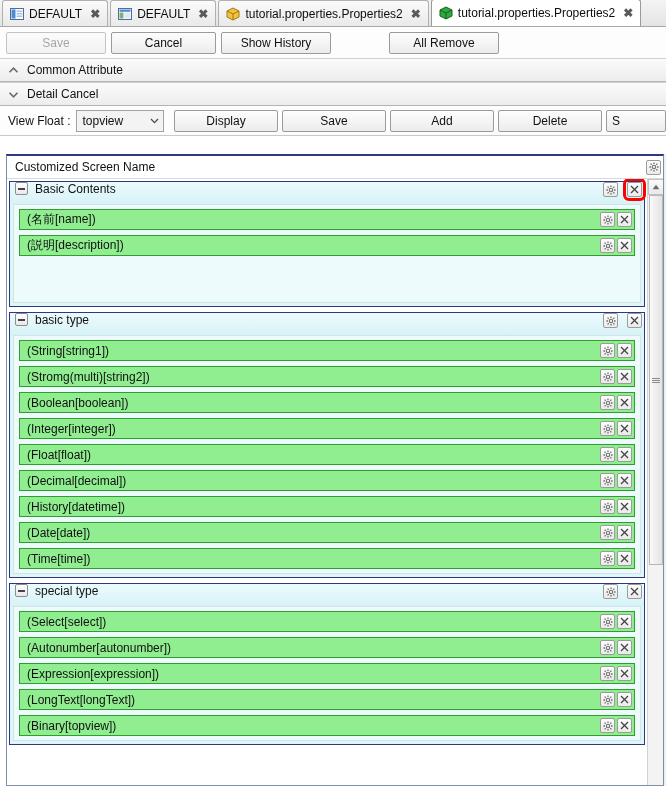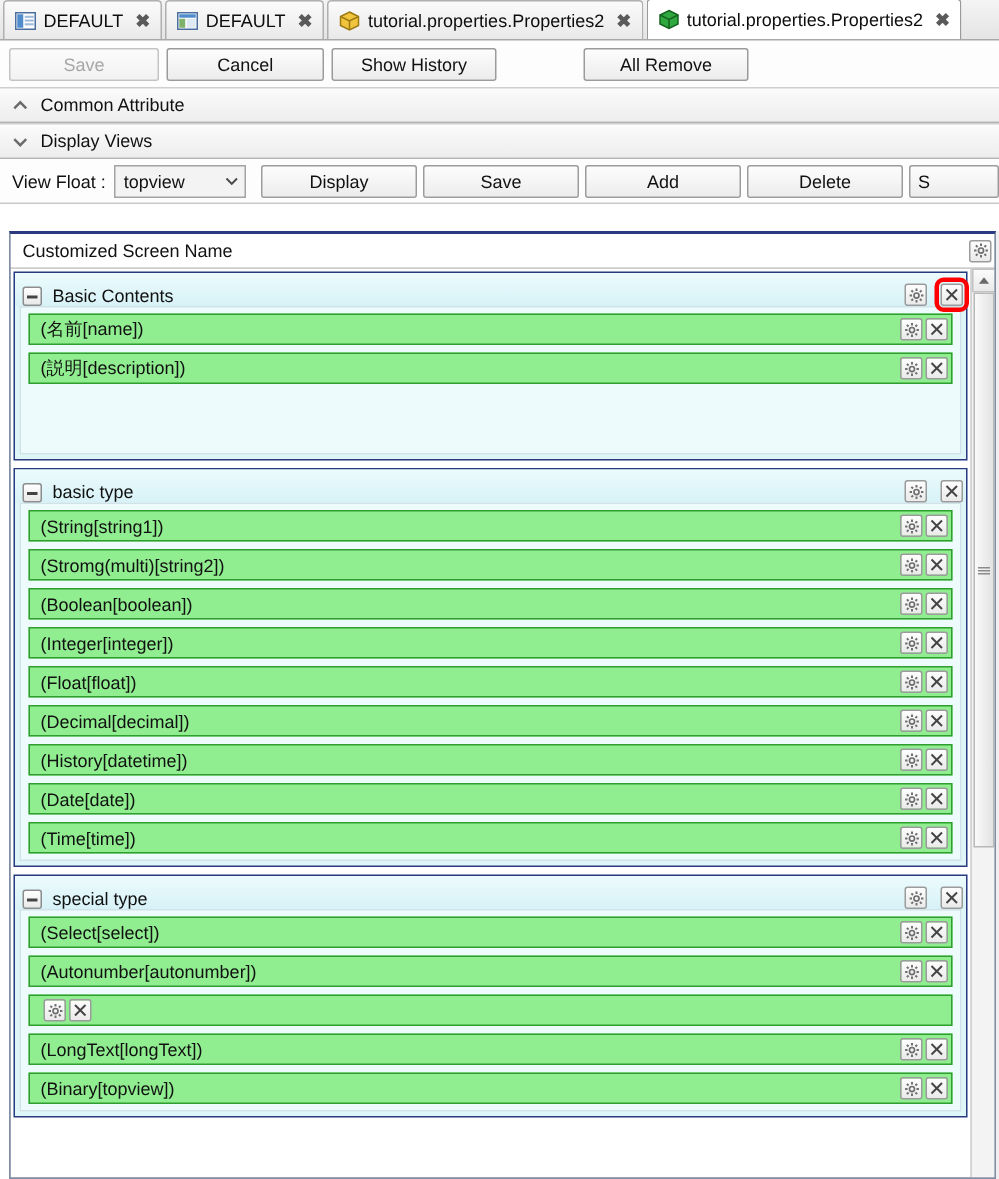--- a/index.html
+++ b/index.html
@@ -163,21 +163,21 @@
 
   
   .group {
     border: 1px solid #2b3a80;
     background: #dff6f9;
     margin-bottom: 5px;
   }
   .group-head {
     height: 22px;
     display: flex;
-    align-items: flex-end;
+    align-items: flex-start;
     padding: 0 2px 0 5px;
     background: linear-gradient(#ecfbfd, #d7f2f7);
     font-size: 12px;
     color: #111;
     gap: 7px;
   }
   .group-head .gt { flex: 1; }
   .minus {
     width: 13px; height: 13px;
     border: 1px solid #8d8d8d;
@@ -325,21 +325,21 @@
   <svg class="chev" viewBox="0 0 11 11">
     <path d="M1.5 7.2 L5.5 3.2 L9.5 7.2" fill="none" stroke="#6b6b6b" stroke-width="1.6"></path>
   </svg>
   <span>Common Attribute</span>
 </div>
 
 <div class="acc">
   <svg class="chev" viewBox="0 0 11 11">
     <path d="M1.5 3.8 L5.5 7.8 L9.5 3.8" fill="none" stroke="#6b6b6b" stroke-width="1.6"></path>
   </svg>
-  <span>Display Views</span>
+  <span>Detail Cancel</span>
 </div>
 
 <div class="viewrow">
   <span class="viewlabel">View Float :</span>
   <div class="select">
     <span class="sv">topview</span>
     <svg class="arrow" viewBox="0 0 9 9">
       <path d="M1 3 L4.5 6.6 L8 3" fill="none" stroke="#4a4a4a" stroke-width="1.3"></path>
     </svg>
   </div>
@@ -772,20 +772,21 @@
                 </svg>
               </span>
               <span class="ib">
                 <svg width="9" height="9" viewBox="0 0 9 9">
                   <line x1="1" y1="1" x2="8" y2="8" stroke="#444" stroke-width="1.3"></line>
                   <line x1="8" y1="1" x2="1" y2="8" stroke="#444" stroke-width="1.3"></line>
                 </svg>
               </span>
             </div>
             <div class="field">
+              <span class="fl">(Expression[expression])</span>
               <span class="ib">
                 <svg width="10" height="10" viewBox="0 0 10 10">
                   <circle cx="5" cy="5" r="1.7" fill="none" stroke="#6e6e6e" stroke-width="1.1"></circle>
                   <g stroke="#6e6e6e" stroke-width="1.3">
                     <line x1="5" y1="0.4" x2="5" y2="2"></line>
                     <line x1="5" y1="8" x2="5" y2="9.6"></line>
                     <line x1="0.4" y1="5" x2="2" y2="5"></line>
                     <line x1="8" y1="5" x2="9.6" y2="5"></line>
                     <line x1="1.6" y1="1.6" x2="2.7" y2="2.7"></line>
                     <line x1="7.3" y1="7.3" x2="8.4" y2="8.4"></line>

